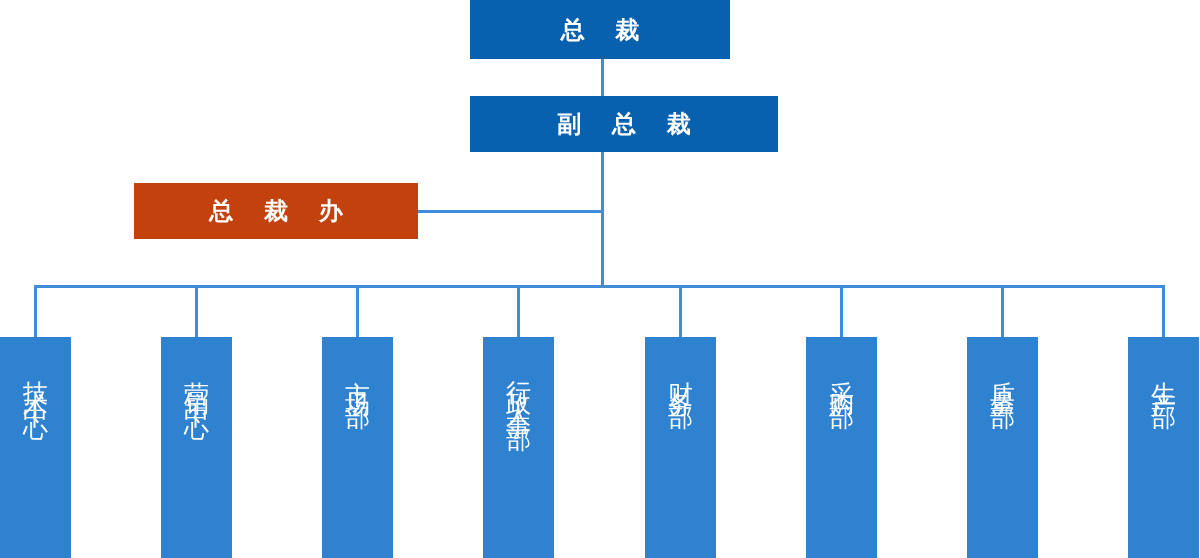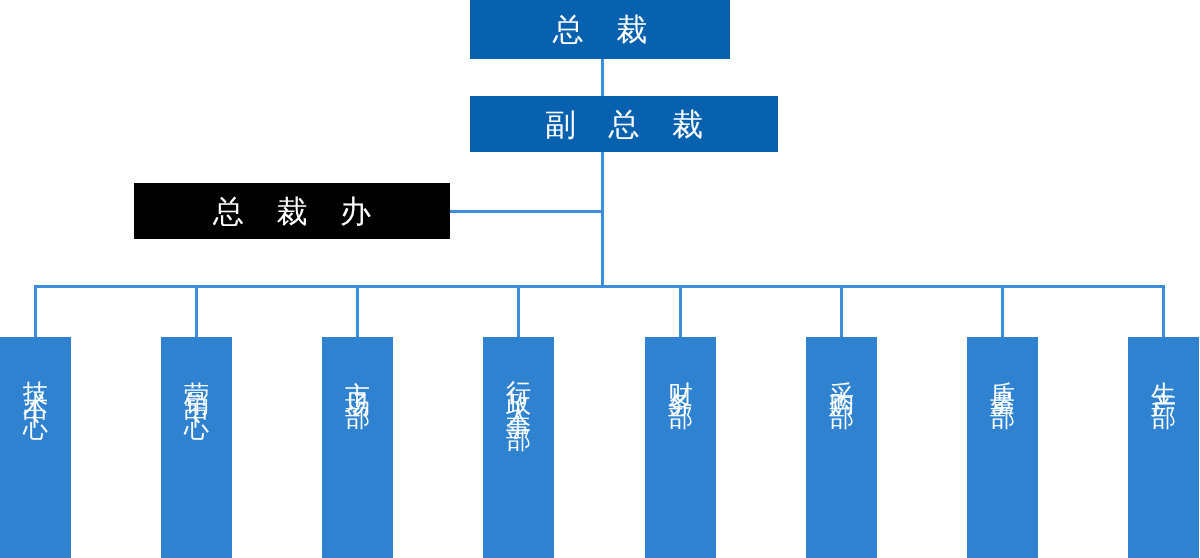--- a/index.html
+++ b/index.html
@@ -22,24 +22,24 @@
     position: absolute;
     box-sizing: border-box;
     color: #ffffff;
     display: flex;
     align-items: center;
     justify-content: center;
     user-select: none;
   }
   
   .node.horiz {
-    font-size: 31px;
+    font-size: 24px;
     letter-spacing: 12px;
     text-indent: 12px;
-    font-weight: 400;
+    font-weight: 700;
     line-height: 1;
     justify-content: center;
   }
   
   .node.vert {
     align-items: flex-start;
     justify-content: center;
     padding-top: 24px;
   }
   .vert-text {
@@ -82,21 +82,21 @@
   <div class="line v" style="left:1162px; top:285px; height:52px;"></div>
 
   <div class="node horiz" style="left:470px; top:0px; width:260px; height:59px; background:#0761AE;">
     <span>总  裁</span>
   </div>
 
   <div class="node horiz" style="left:470px; top:96px; width:308px; height:56px; background:#0761AE;">
     <span>副  总  裁</span>
   </div>
 
-  <div class="node horiz" style="left:134px; top:183px; width:316px; height:56px; background:#000000;">
+  <div class="node horiz" style="left:134px; top:183px; width:284px; height:56px; background:#c2410c;">
     <span>总  裁  办</span>
   </div>
 
   <div class="node vert" style="left:0px; top:337px; width:71px; height:221px; background:#2f82d0;">
     <span class="vert-text">技术中心</span>
   </div>
 
   <div class="node vert" style="left:161px; top:337px; width:71px; height:221px; background:#2f82d0;">
     <span class="vert-text">营销中心</span>
   </div>

